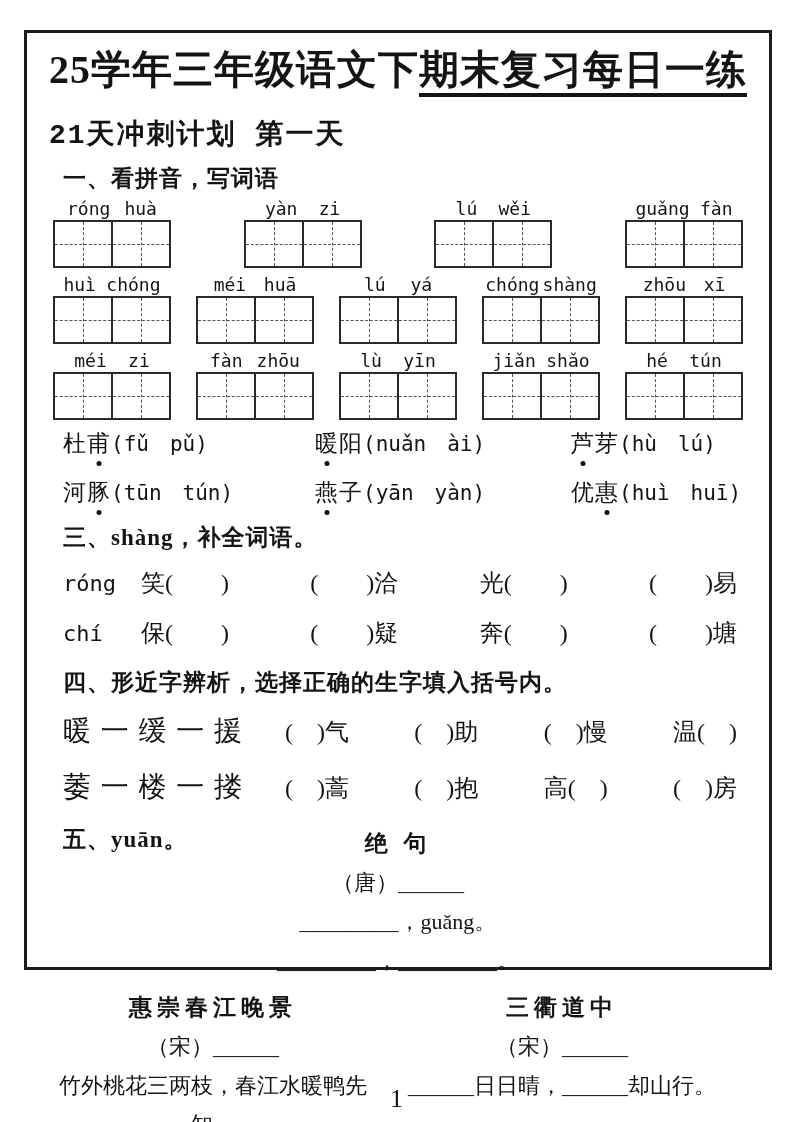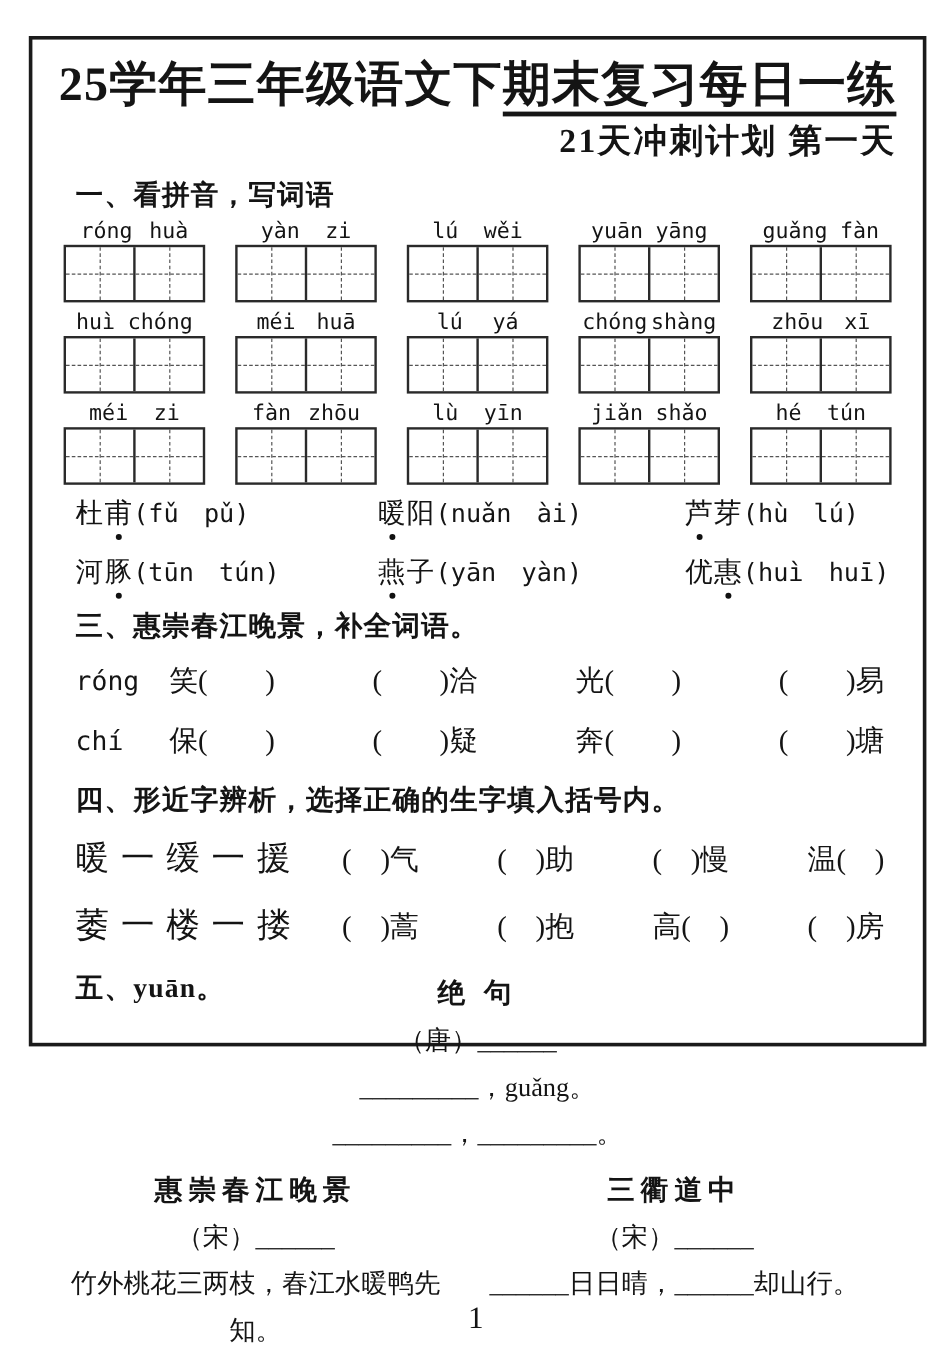--- a/index.html
+++ b/index.html
@@ -2,34 +2,34 @@
 <html><head>
 <meta charset="utf-8">
 <style>
   html,body{margin:0;padding:0;background:#fff;}
   body{
     width:793px;height:1122px;position:relative;
     font-family:"Liberation Serif","DejaVu Serif",serif;
     color:#141414;overflow:hidden;
   }
   .sheet{
-    position:absolute;left:24px;top:30px;width:748px;height:842px;
+    position:absolute;left:24px;top:30px;width:748px;height:940px;
     border:3px solid #1b1b1b;box-sizing:border-box;
     padding:6px 22px 0 22px;background:#fff;
   }
   
   .title{
     text-align:center;white-space:nowrap;
     font-size:40px;font-weight:700;letter-spacing:1px;
     margin-top:6px;line-height:1.25;
   }
   .title .ul{border-bottom:4px solid #161616;padding-bottom:1px;}
   .subtitle{
-    text-align:right;font-size:28px;font-weight:700;
-    letter-spacing:2px;margin-top:4px;
+    text-align:left;font-size:28px;font-weight:700;
+    letter-spacing:2px;margin-top:20px;font-family:Liberation Mono, monospace;
   }
   
   .sec-h{
     font-size:23px;font-weight:700;letter-spacing:1px;
     margin:10px 0 4px 14px;white-space:nowrap;
   }
   
   .py-row{display:flex;justify-content:space-between;margin:0 4px 6px 4px;}
   .py-item{width:118px;}
   .py-label{
@@ -129,30 +129,20 @@
           <span>lú</span>
           <span>wěi</span>
         </div>
       <div class="pgrid">
           <div class="pcell"></div>
           <div class="pcell"></div>
         </div>
     </div>
     <div class="py-item">
       <div class="py-label">
-          <span>yuān</span>
-          <span>yāng</span>
-        </div>
-      <div class="pgrid">
-          <div class="pcell"></div>
-          <div class="pcell"></div>
-        </div>
-    </div>
-    <div class="py-item">
-      <div class="py-label">
           <span>guǎng</span>
           <span>fàn</span>
         </div>
       <div class="pgrid">
           <div class="pcell"></div>
           <div class="pcell"></div>
         </div>
     </div>
   </div>
 
@@ -264,21 +254,21 @@
 
   <div class="s2-grid">
     <div><span class="s2-word"><span class="ch">杜</span><span class="ch dotted">甫</span></span><span class="opts">(fǔ　pǔ)</span></div>
     <div><span class="s2-word"><span class="ch dotted">暖</span><span class="ch">阳</span></span><span class="opts">(nuǎn　ài)</span></div>
     <div><span class="s2-word"><span class="ch dotted">芦</span><span class="ch">芽</span></span><span class="opts">(hù　lú)</span></div>
     <div><span class="s2-word"><span class="ch">河</span><span class="ch dotted">豚</span></span><span class="opts">(tūn　tún)</span></div>
     <div><span class="s2-word"><span class="ch dotted">燕</span><span class="ch">子</span></span><span class="opts">(yān　yàn)</span></div>
     <div><span class="s2-word"><span class="ch">优</span><span class="ch dotted">惠</span></span><span class="opts">(huì　huī)</span></div>
   </div>
 
-  <div class="sec-h">三、惠崇春江晚景，补全词语。</div>
+  <div class="sec-h">三、shàng，补全词语。</div>
   <div class="fill-row">
     <span class="row-key">róng</span>
     <span class="row-cells">
       <span>笑(　　)</span>
       <span>(　　)洽</span>
       <span>光(　　)</span>
       <span>(　　)易</span>
     </span>
   </div>
   <div class="fill-row">

